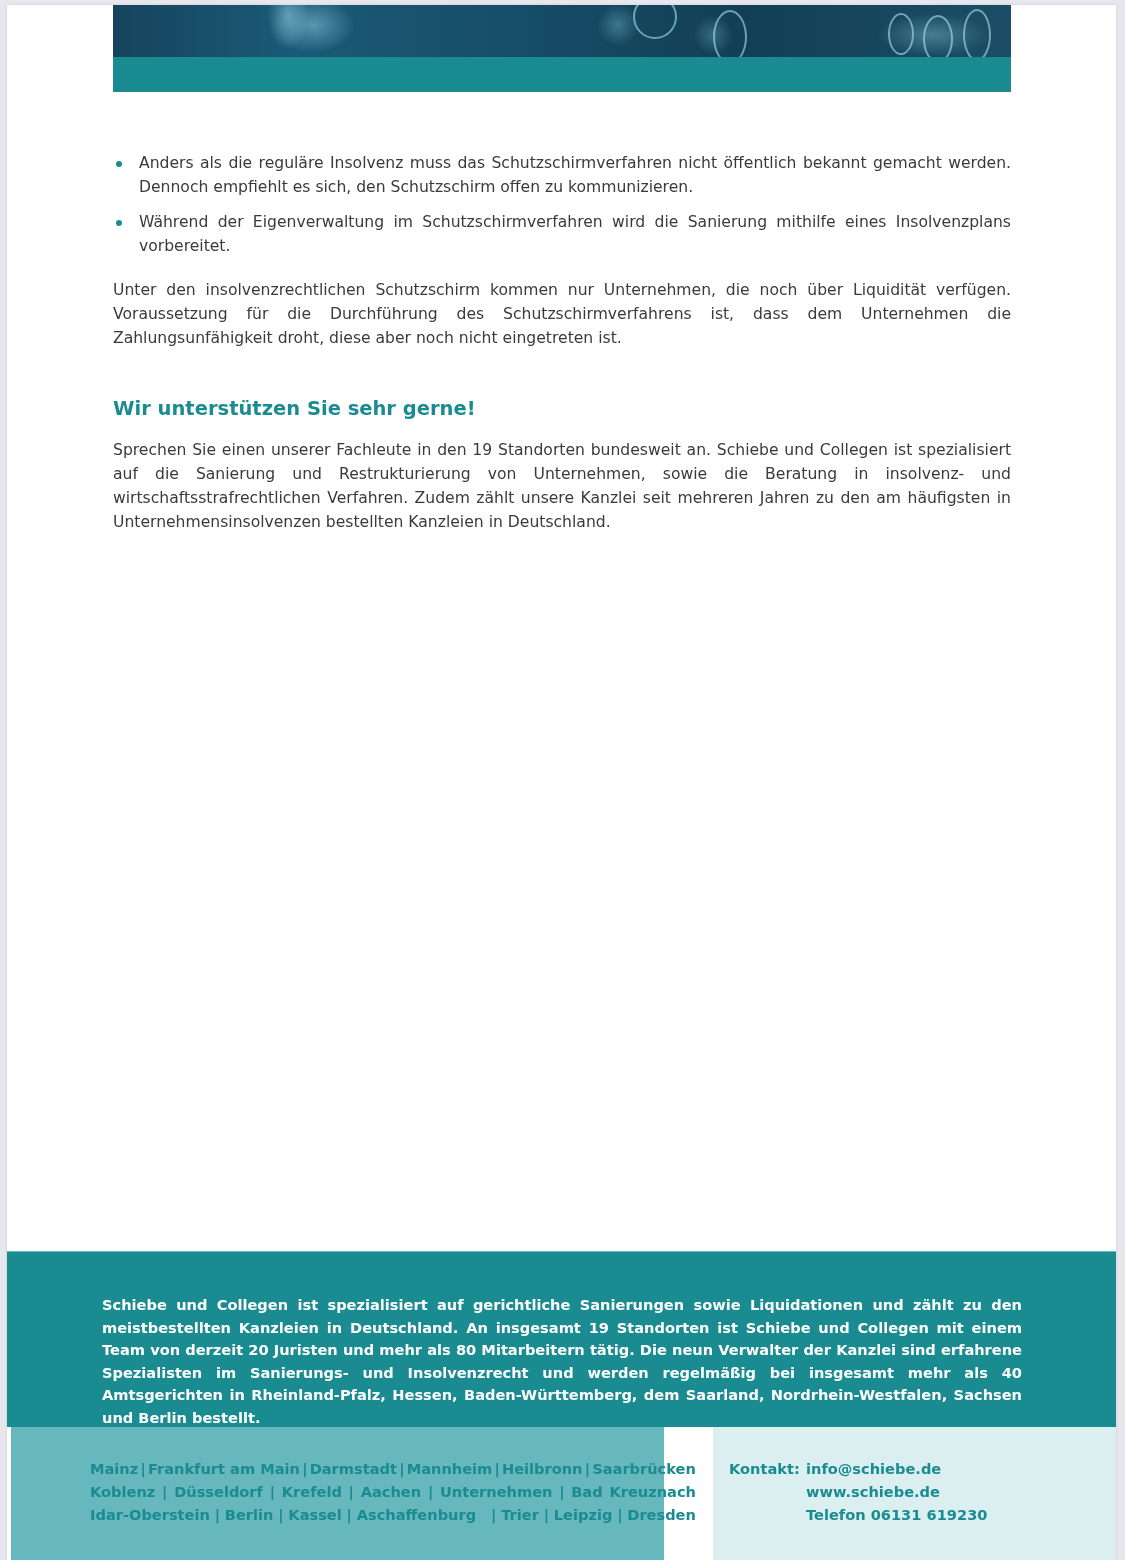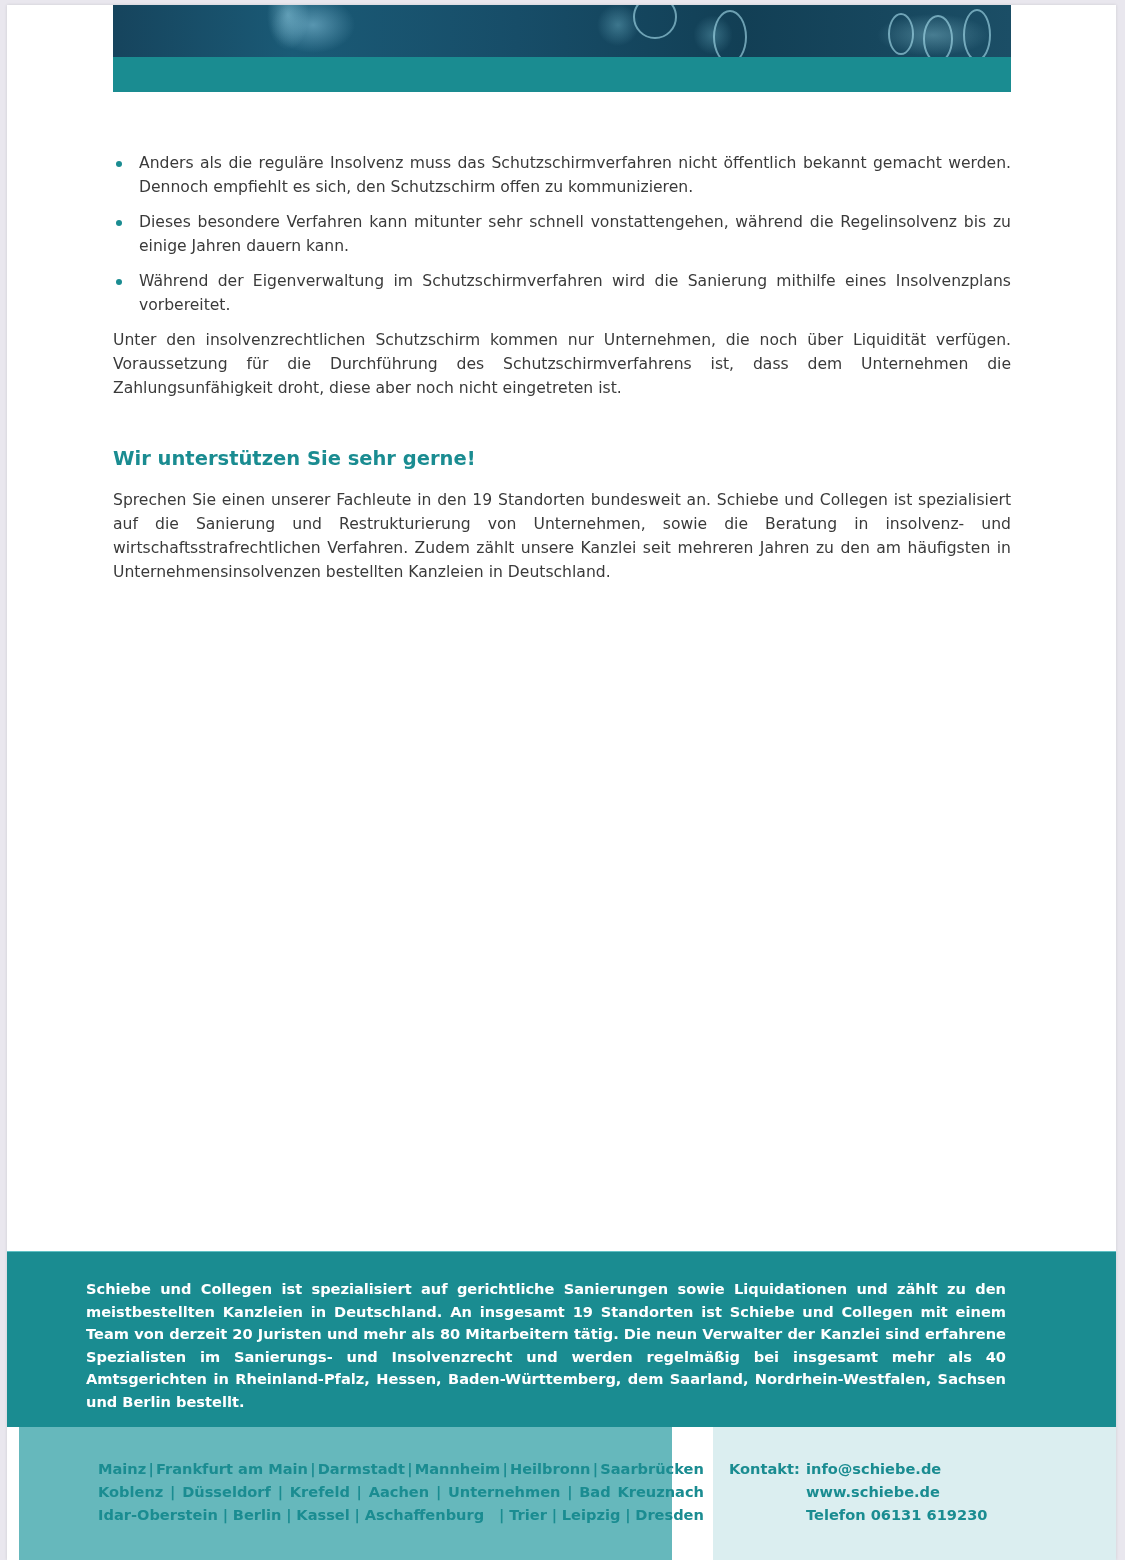--- a/index.html
+++ b/index.html
@@ -53,21 +53,21 @@
       padding-left: 26px;
       text-align: justify;
       margin-bottom: 11px;
     }
     .bullets li .dot {
       position: absolute; left: 3px; top: 10px;
       width: 6px; height: 6px; border-radius: 50%;
       background: #1a8c91;
     }
     .para { margin: 0; text-align: justify; }
-    .p1 { margin-top: 11px; }
+    .p1 { margin-top: 20px; }
     .heading {
       margin: 46px 0 16px 0;
       color: #1a8c91;
       font-weight: bold;
       font-size: 19.5px;
       line-height: 26px;
     }
     .footer-top {
       position: absolute;
       left: 0; top: 1246px;
@@ -77,25 +77,25 @@
     }
     .footer-top .about {
       position: absolute;
       left: 79px; top: 26px;
       width: 920px;
       color: #ffffff;
       font-weight: bold;
       font-size: 14.6px;
       line-height: 22.5px;
       text-align: justify;
-      margin: 0;
+      margin: 16px;
     }
     .footer-bottom-left {
       position: absolute;
-      left: 12px; top: 1422px;
+      left: 4px; top: 1422px;
       width: 653px; height: 133px;
       background: #66b8bc;
     }
     .footer-bottom-right {
       position: absolute;
       left: 706px; top: 1422px;
       width: 403px; height: 133px;
       background: #dbeef0;
     }
     .locations {
@@ -137,24 +137,20 @@
   <div class="banner-teal"></div>
 
   <div class="content">
     <ul class="bullets">
       <li>
         <span class="dot"></span>
         <span>Anders als die reguläre Insolvenz muss das Schutzschirmverfahren nicht öffentlich bekannt gemacht werden. Dennoch empfiehlt es sich, den Schutzschirm offen zu kommunizieren.</span>
       </li>
       <li>
         <span class="dot"></span>
-        <span>Dieses besondere Verfahren kann mitunter sehr schnell vonstattengehen, während die Regelinsolvenz bis zu einige Jahren dauern kann.</span>
-      </li>
-      <li>
-        <span class="dot"></span>
         <span>Während der Eigenverwaltung im Schutzschirmverfahren wird die Sanierung mithilfe eines Insolvenzplans vorbereitet.</span>
       </li>
     </ul>
     <p class="para p1">Unter den insolvenzrechtlichen Schutzschirm kommen nur Unternehmen, die noch über Liquidität verfügen. Voraussetzung für die Durchführung des Schutzschirmverfahrens ist, dass dem Unternehmen die Zahlungsunfähigkeit droht, diese aber noch nicht eingetreten ist.</p>
 
     <h2 class="heading">Wir unterstützen Sie sehr gerne!</h2>
     <p class="para">Sprechen Sie einen unserer Fachleute in den 19 Standorten bundesweit an. Schiebe und Collegen ist spezialisiert auf die Sanierung und Restrukturierung von Unternehmen, sowie die Beratung in insolvenz- und wirtschaftsstrafrechtlichen Verfahren. Zudem zählt unsere Kanzlei seit mehreren Jahren zu den am häufigsten in Unternehmensinsolvenzen bestellten Kanzleien in Deutschland.</p>
   </div>
 
   <div class="footer-top">

